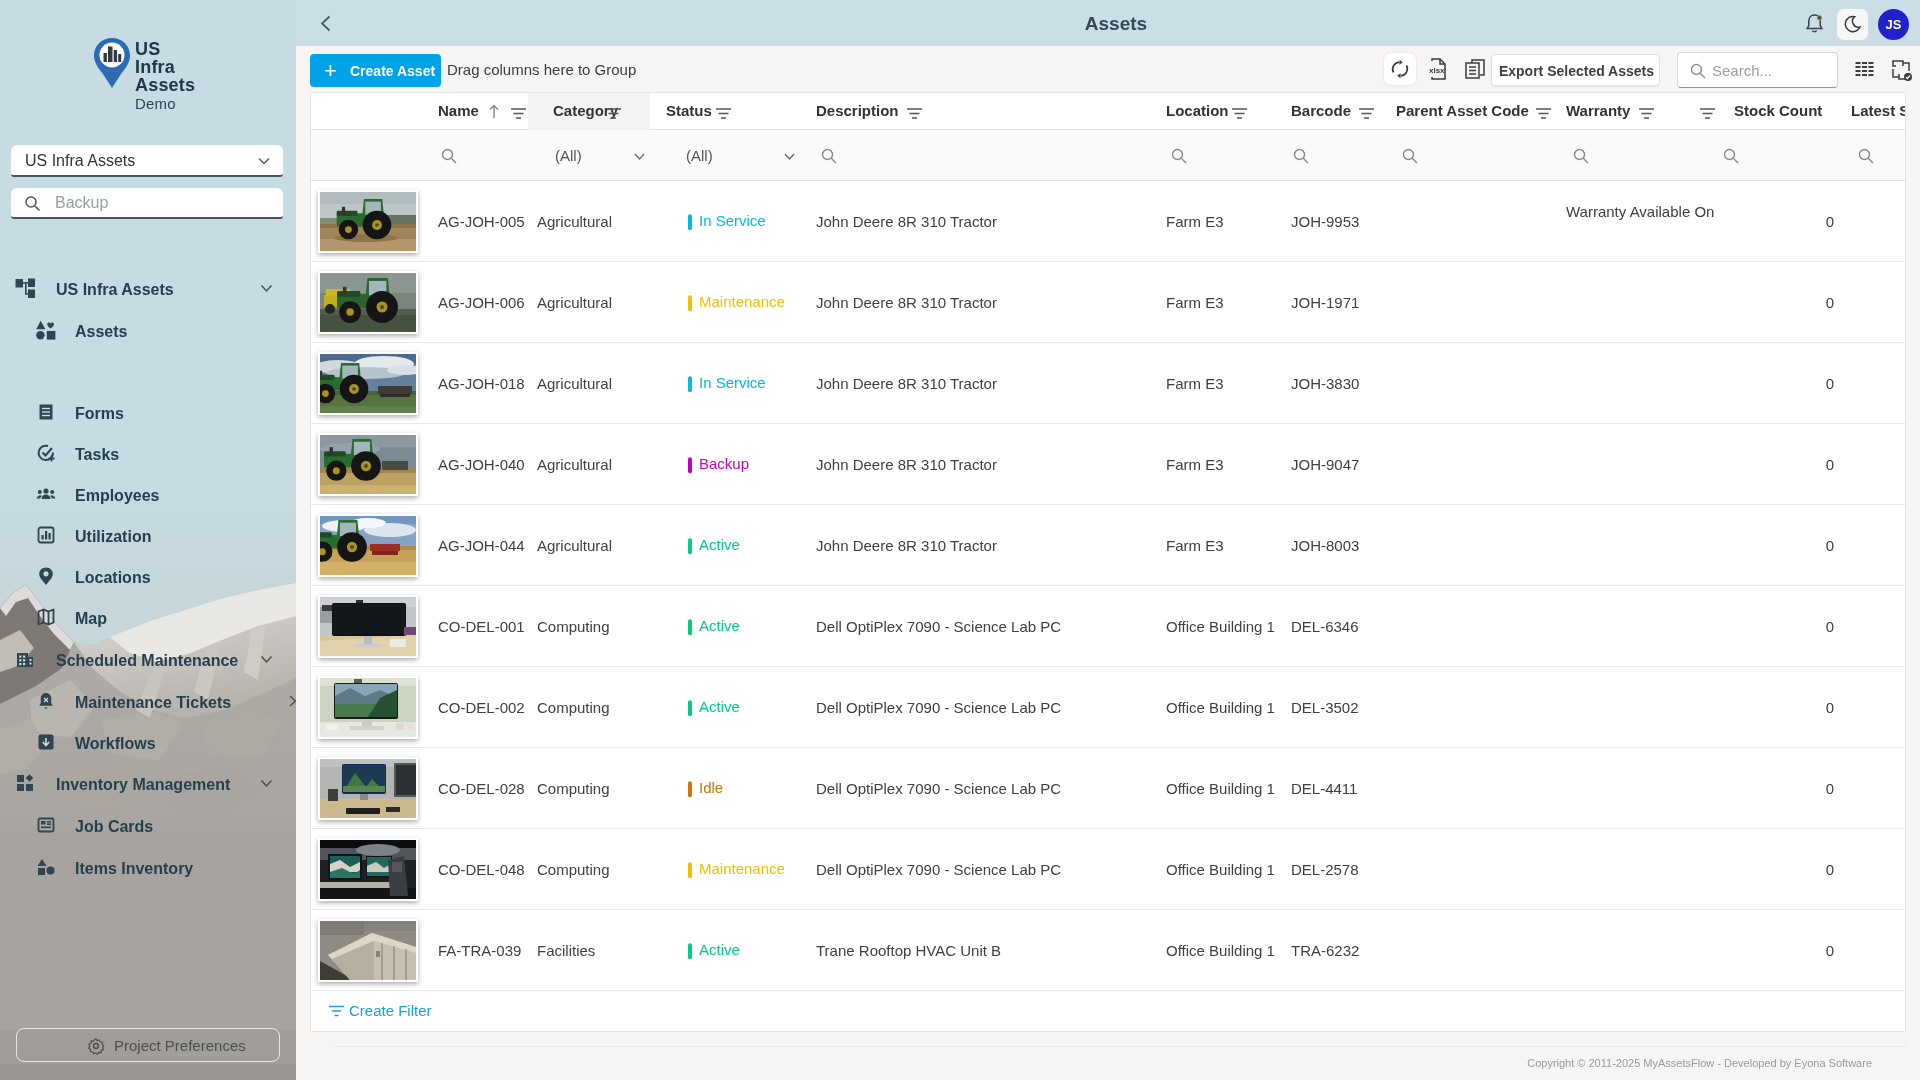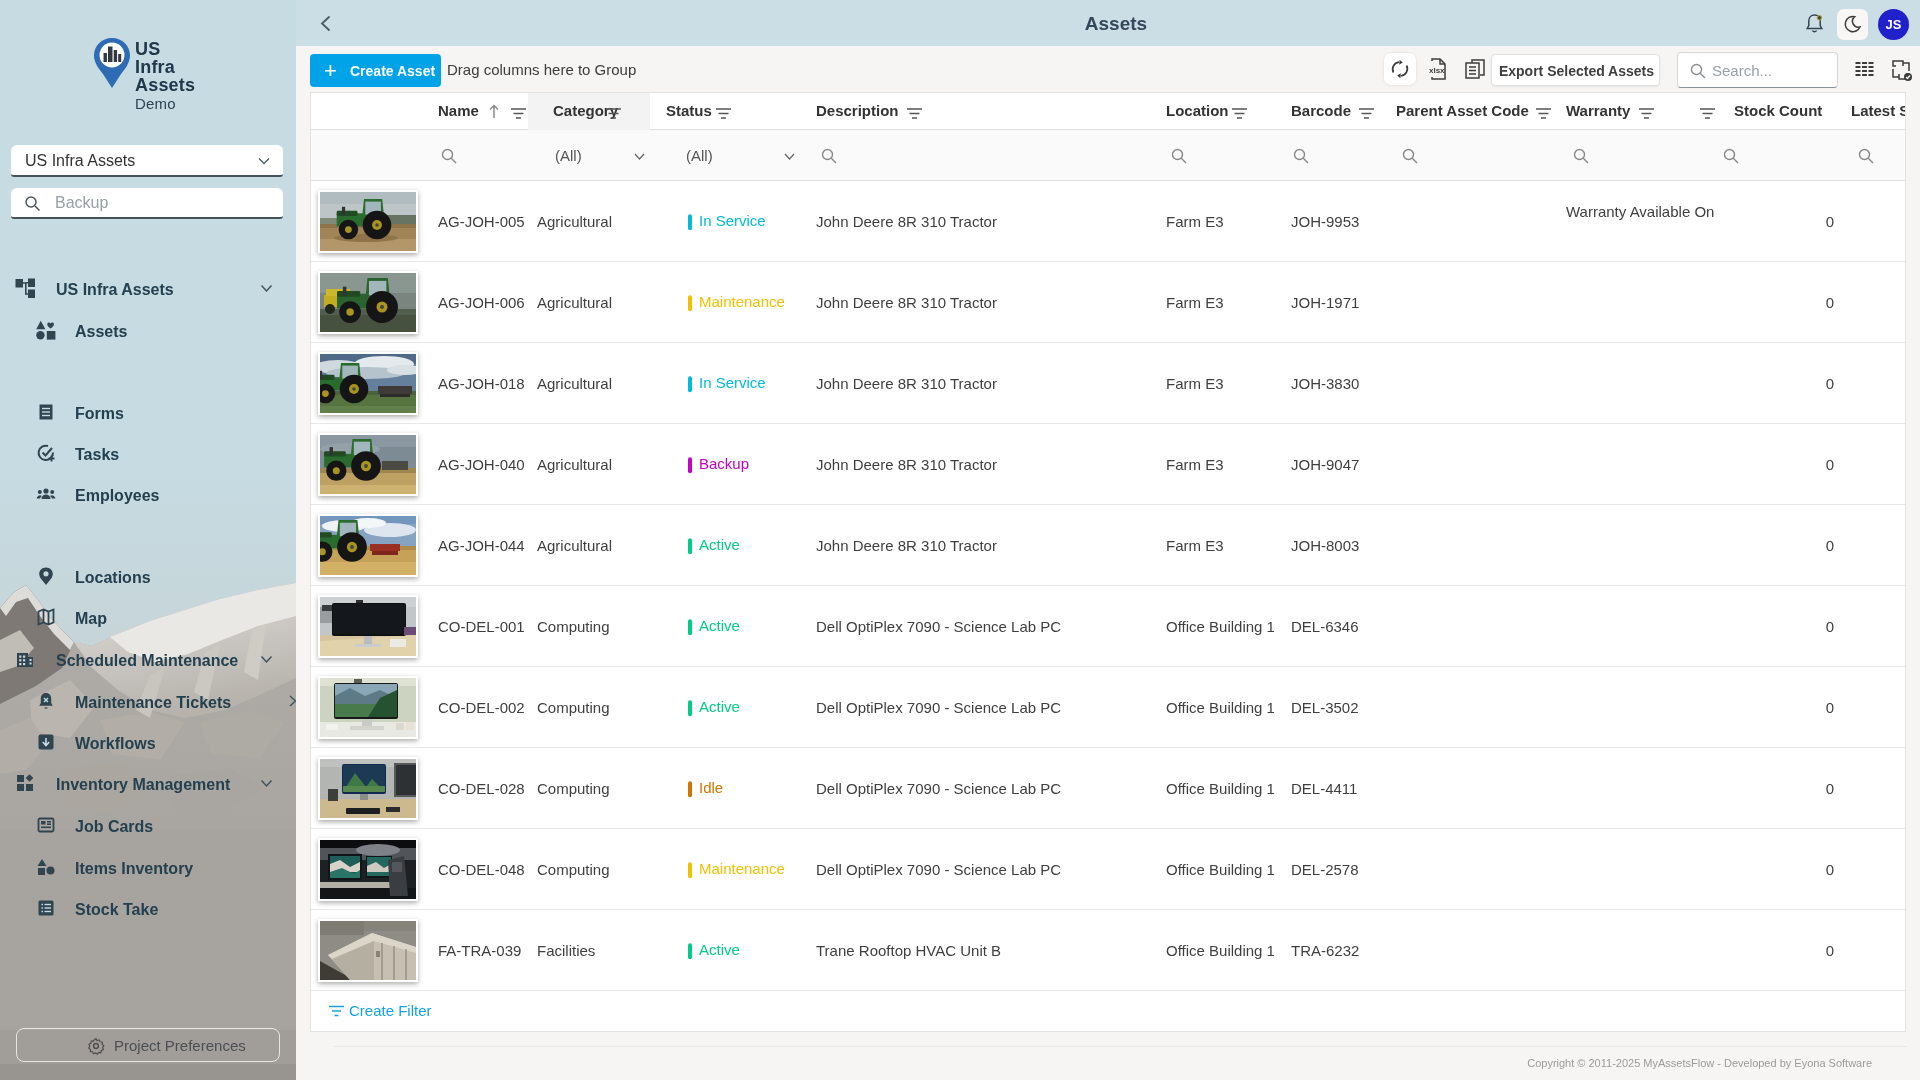--- a/index.html
+++ b/index.html
@@ -190,20 +190,31 @@
             <circle cx="10" cy="7" r="2.6"></circle>
             <path d="M5.5 15 a4.5 4.5 0 0 1 9 0 z"></path>
             <circle cx="3.8" cy="8" r="2"></circle>
             <path d="M0.6 14.5 a3.3 3.3 0 0 1 5.4-2.4 a5.5 5.5 0 0 0-2 2.4 z"></path>
             <circle cx="16.2" cy="8" r="2"></circle>
             <path d="M19.4 14.5 a3.3 3.3 0 0 0-5.4-2.4 a5.5 5.5 0 0 1 2 2.4 z"></path>
           </g>
         </svg></span>
       <span class="lb">Employees</span>
     </div>
+<div class="nav lvl1" style="top:516px">
+      <span class="ic"><svg width="20" height="20" viewBox="0 0 20 20">
+          <rect x="2.5" y="2.5" width="15" height="15" rx="2" fill="none" stroke="#30454f" stroke-width="1.8"></rect>
+          <g fill="#30454f">
+            <rect x="5.5" y="10" width="2.2" height="4.5"></rect>
+            <rect x="9" y="6" width="2.2" height="8.5"></rect>
+            <rect x="12.5" y="8" width="2.2" height="6.5"></rect>
+          </g>
+        </svg></span>
+      <span class="lb">Utilization</span>
+    </div>
 <div class="nav lvl1" style="top:598px">
       <span class="ic"><svg width="20" height="20" viewBox="0 0 20 20">
           <path d="M2.5 4.5 L7.5 2.5 L12.5 4.5 L17.5 2.5 L17.5 15.5 L12.5 17.5 L7.5 15.5 L2.5 17.5 Z M7.5 2.5 V15.5 M12.5 4.5 V17.5" fill="none" stroke="#30454f" stroke-width="1.8"></path>
         </svg></span>
       <span class="lb">Map</span>
     </div>
 <div class="nav lvl1" style="top:557px">
       <span class="ic"><svg width="20" height="20" viewBox="0 0 20 20">
           <path d="M10 1.5 C6 1.5 3.2 4.4 3.2 8 C3.2 11 5.2 13.2 6.8 15 L10 19 L13.2 15 C14.8 13.2 16.8 11 16.8 8 C16.8 4.4 14 1.5 10 1.5 Z M10 10.4 A2.6 2.6 0 1 1 10 5.2 A2.6 2.6 0 0 1 10 10.4 Z" fill="#30454f"></path>
         </svg></span>
@@ -277,34 +288,20 @@
     </div>
 <div class="nav lvl1" style="top:848px">
       <span class="ic"><svg width="20" height="20" viewBox="0 0 20 20">
           <g fill="#30454f">
             <path d="M6 2 L10.5 9 L1.5 9 Z"></path>
             <circle cx="14.5" cy="13.5" r="4"></circle>
             <rect x="2" y="11" width="7" height="7"></rect>
           </g>
         </svg></span>
       <span class="lb">Items Inventory</span>
-    </div>
-<div class="nav lvl1" style="top:889px">
-      <span class="ic"><svg width="20" height="20" viewBox="0 0 20 20">
-          <rect x="2.5" y="2.5" width="15" height="15" rx="1.5" fill="#30454f"></rect>
-          <g stroke="#c6dbe2" stroke-width="1.4">
-            <line x1="5.5" y1="6.5" x2="7" y2="6.5"></line>
-            <line x1="8.5" y1="6.5" x2="15" y2="6.5"></line>
-            <line x1="5.5" y1="10" x2="7" y2="10"></line>
-            <line x1="8.5" y1="10" x2="15" y2="10"></line>
-            <line x1="5.5" y1="13.5" x2="7" y2="13.5"></line>
-            <line x1="8.5" y1="13.5" x2="15" y2="13.5"></line>
-          </g>
-        </svg></span>
-      <span class="lb">Stock Take</span>
     </div>
 
   <div id="prefbtn">
     <svg width="18" height="18" viewBox="0 0 24 24">
         <g fill="none" stroke="#4b4f52" stroke-width="2">
           <circle cx="12" cy="12" r="3.2"></circle>
           <path d="M12 2.2 L13.3 4.8 L16.2 3.9 L17.6 6.4 L20.4 6.9 L20.2 9.8 L22.4 11.6 L20.9 14.1 L21.8 16.9 L19.1 18 L18.6 20.9 L15.7 20.6 L13.9 22.9 L11.5 21.2 L8.8 22.3 L7.5 19.7 L4.6 19.5 L4.7 16.6 L2.3 14.9 L3.7 12.4 L2.6 9.7 L5.2 8.4 L5.6 5.5 L8.5 5.6 L10.2 3.2 Z" stroke-width="1.6"></path>
         </g>
       </svg>
     <div class="lb">Project Preferences</div>

